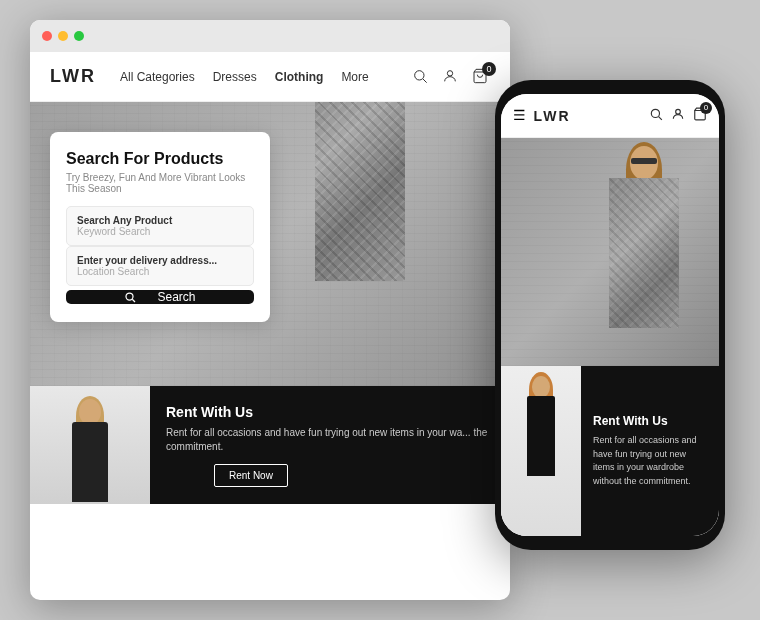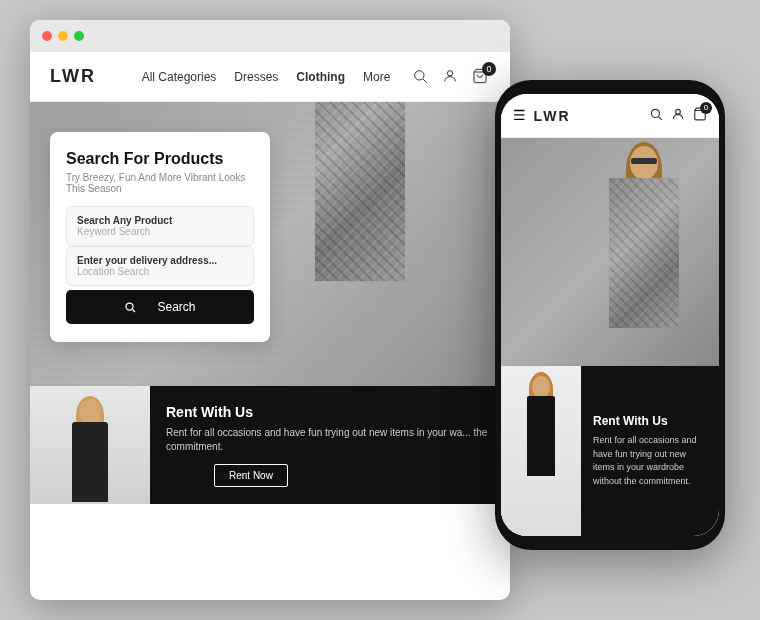--- a/index.html
+++ b/index.html
@@ -58,21 +58,20 @@
       font-weight: 700;
       letter-spacing: 2px;
       color: #222;
       margin-right: 24px;
       font-family: 'Arial', sans-serif;
     }
     .nav-links {
       display: flex;
       gap: 18px;
       flex: 1;
-      justify-content: center;
     }
     .nav-link {
       font-size: 12px;
       color: #333;
       text-decoration: none;
       font-family: 'Arial', sans-serif;
       cursor: pointer;
     }
     .nav-link.active { font-weight: 600; }
     .nav-icons {
@@ -242,21 +241,20 @@
       color: #aaa;
       font-family: Arial, sans-serif;
       display: block;
     }
     .search-btn {
       width: 100%;
       background: #111;
       color: #fff;
       border: none;
       border-radius: 5px;
-      padding: 10px;
       font-size: 12px;
       font-family: Arial, sans-serif;
       cursor: pointer;
       display: flex;
       align-items: center;
       justify-content: center;
       gap: 21px;
       margin-top: 4px;
     }
 

